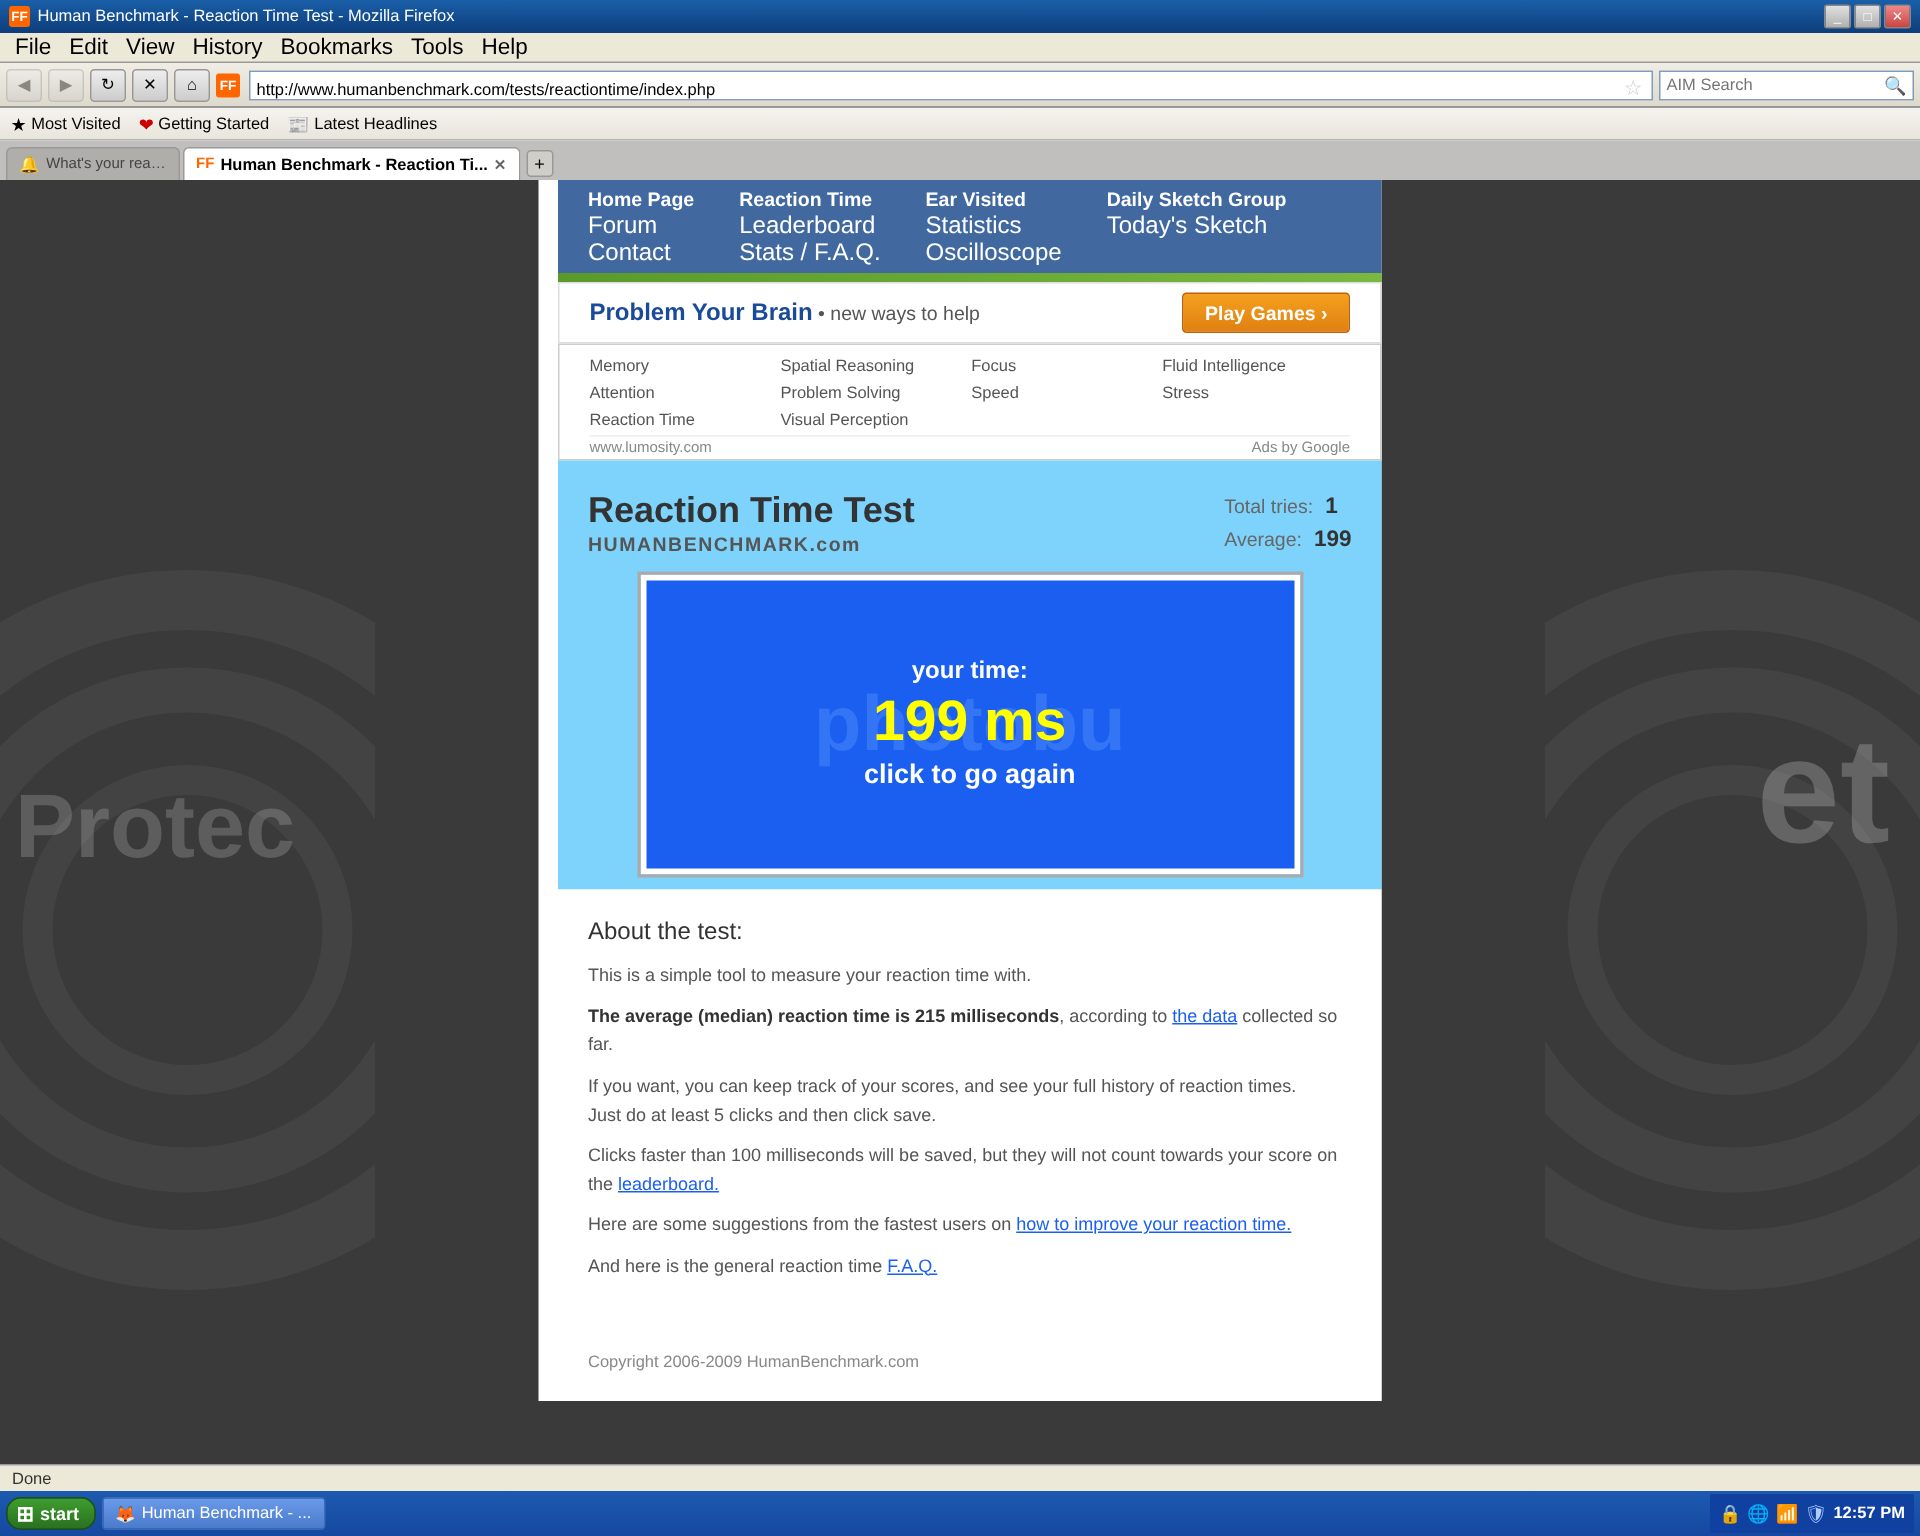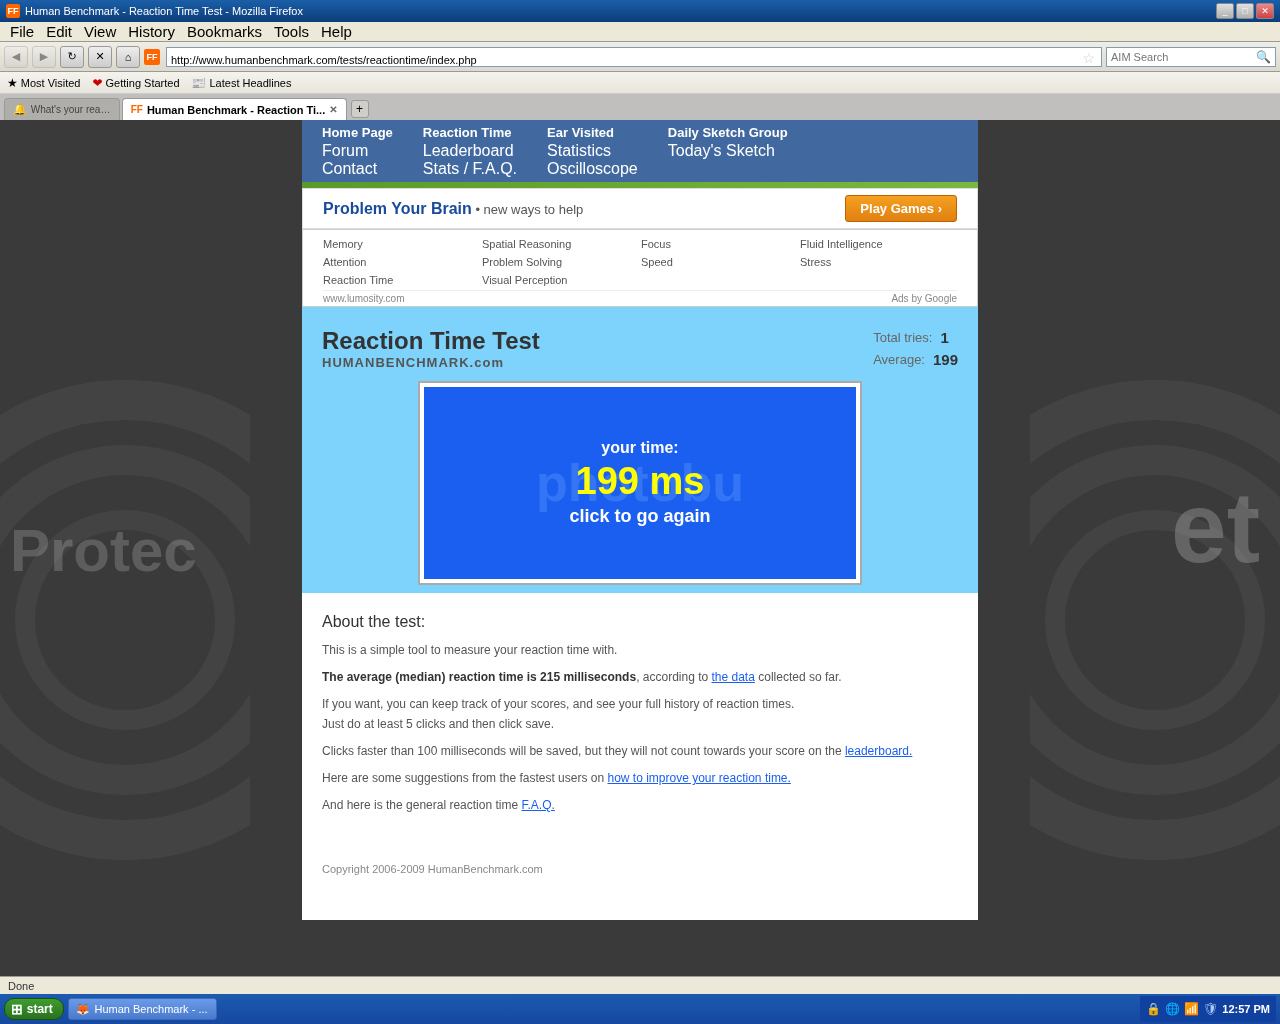--- a/index.html
+++ b/index.html
@@ -300,23 +300,24 @@
       right: 0;
       top: 100px;
       width: 250px;
       height: 800px;
       opacity: 0.3;
     }
     .page-wrapper {
       position: relative;
       z-index: 2;
       background: white;
-      width: 676px;
+      width: 562px;
       margin: 0 auto;
       min-height: 800px;
+      padding-left: 13px;
     }
 
     
     .bg-text-right {
       position: absolute;
       right: 20px;
       top: 350px;
       font-size: 100px;
       color: rgba(200,200,200,0.3);
       font-weight: bold;

